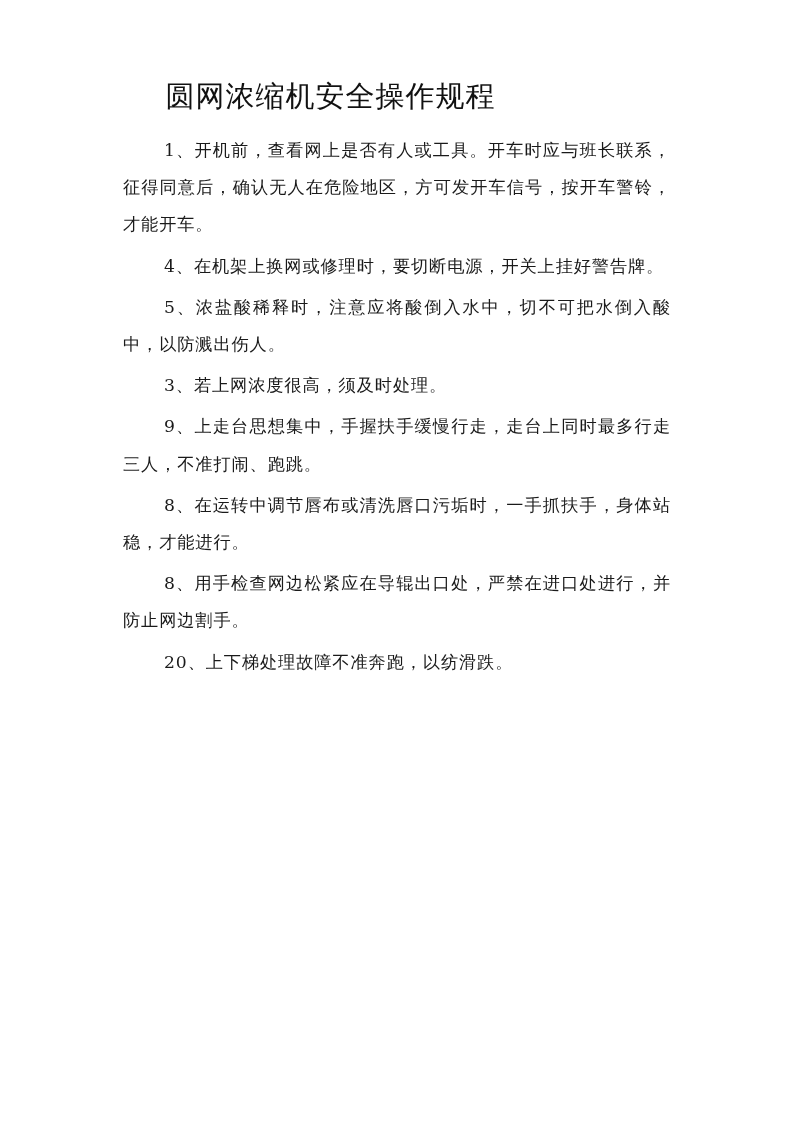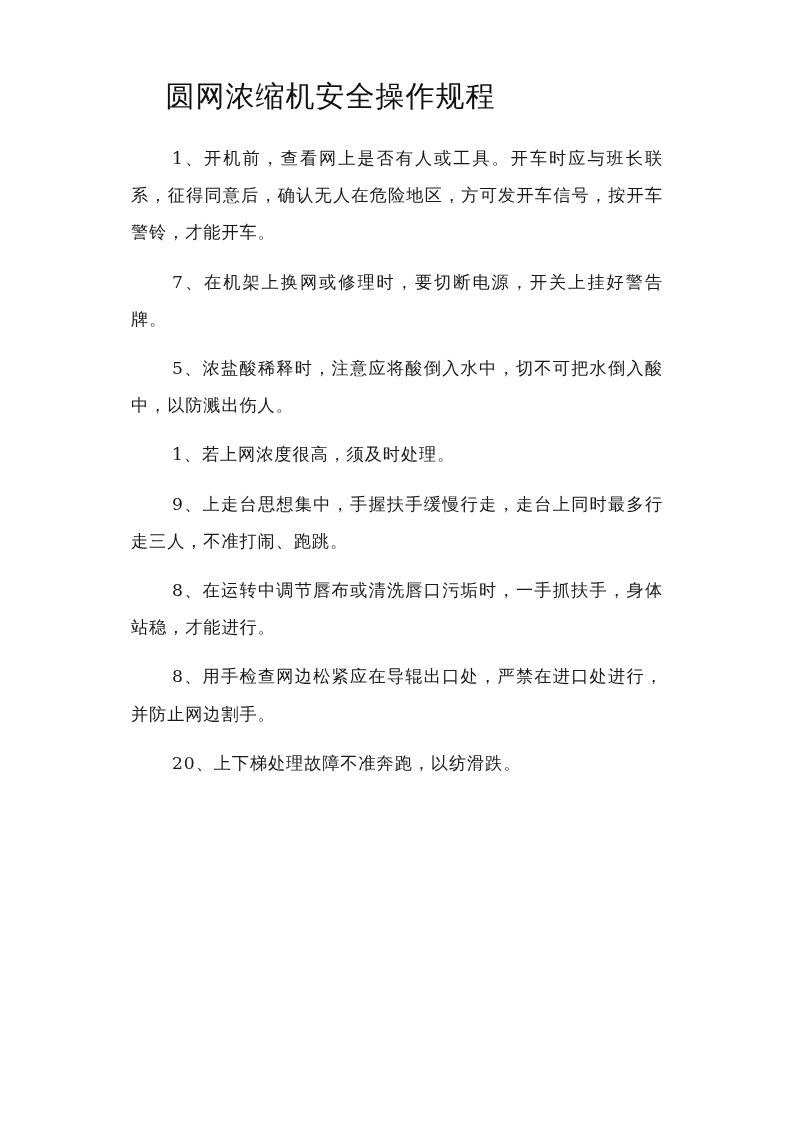--- a/index.html
+++ b/index.html
@@ -37,39 +37,39 @@
       margin: 0;
       font-weight: normal;
     }
     .body-text {
       position: absolute;
       top: 128px;
       left: 119px;
       width: 556px;
     }
     .para {
-      margin: 12px;
+      margin: 4px;
       font-size: 17.2px;
       line-height: 37.2px;
       text-indent: 41px;
       text-align: justify;
       text-justify: inter-character;
       letter-spacing: 0.9px;
       color: #1a1a1a;
     }
   </style>
 </head>
 <body>
 
 <div class="page">
   <h1 class="title">圆网浓缩机安全操作规程</h1>
 
   <div class="body-text">
     <p class="para">1、开机前，查看网上是否有人或工具。开车时应与班长联系，征得同意后，确认无人在危险地区，方可发开车信号，按开车警铃，才能开车。</p>
-    <p class="para">7、在机架上换网或修理时，要切断电源，开关上挂好警告牌。</p>
+    <p class="para">4、在机架上换网或修理时，要切断电源，开关上挂好警告牌。</p>
     <p class="para">5、浓盐酸稀释时，注意应将酸倒入水中，切不可把水倒入酸中，以防溅出伤人。</p>
-    <p class="para">1、若上网浓度很高，须及时处理。</p>
+    <p class="para">3、若上网浓度很高，须及时处理。</p>
     <p class="para">9、上走台思想集中，手握扶手缓慢行走，走台上同时最多行走三人，不准打闹、跑跳。</p>
     <p class="para">8、在运转中调节唇布或清洗唇口污垢时，一手抓扶手，身体站稳，才能进行。</p>
     <p class="para">8、用手检查网边松紧应在导辊出口处，严禁在进口处进行，并防止网边割手。</p>
     <p class="para">20、上下梯处理故障不准奔跑，以纺滑跌。</p>
   </div>
 </div>
 
 </body></html>

